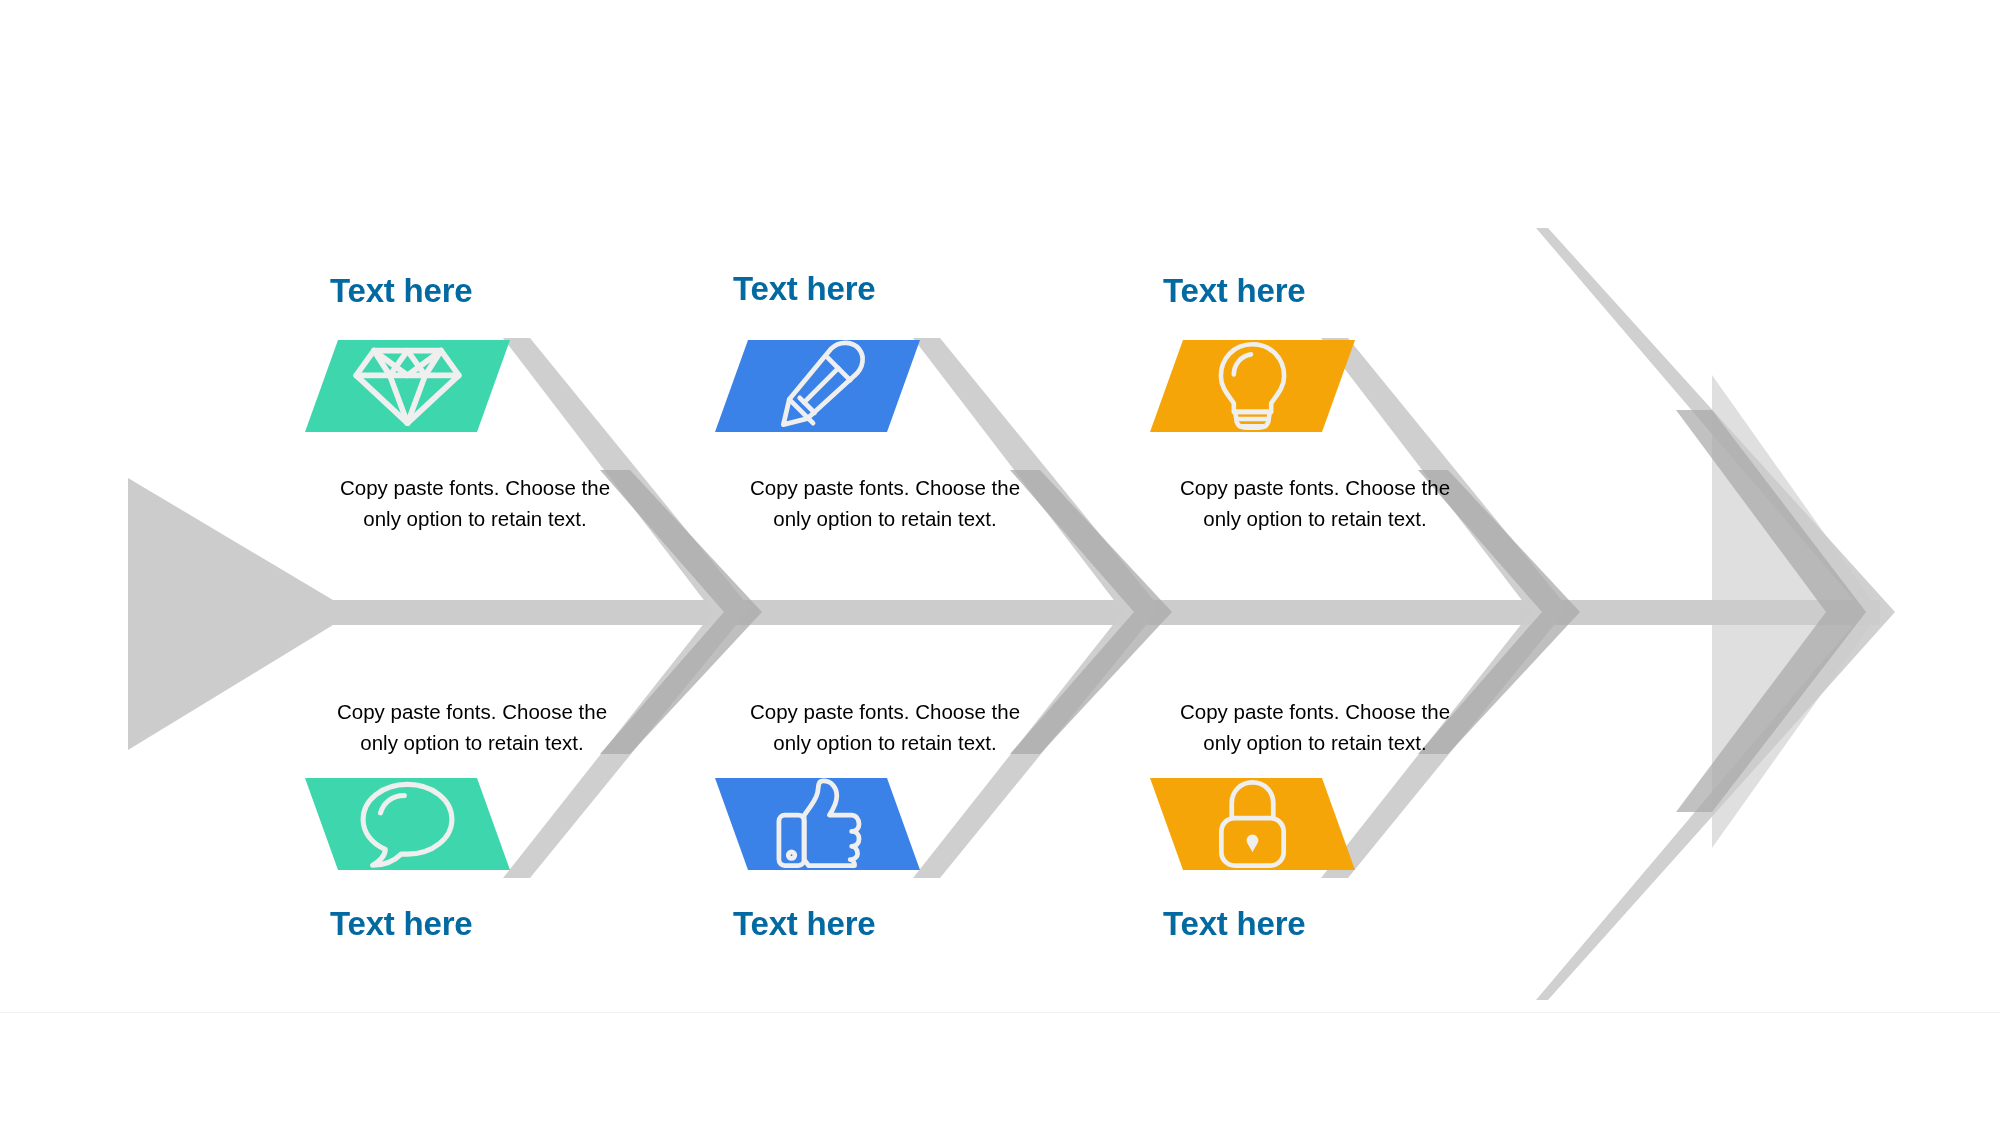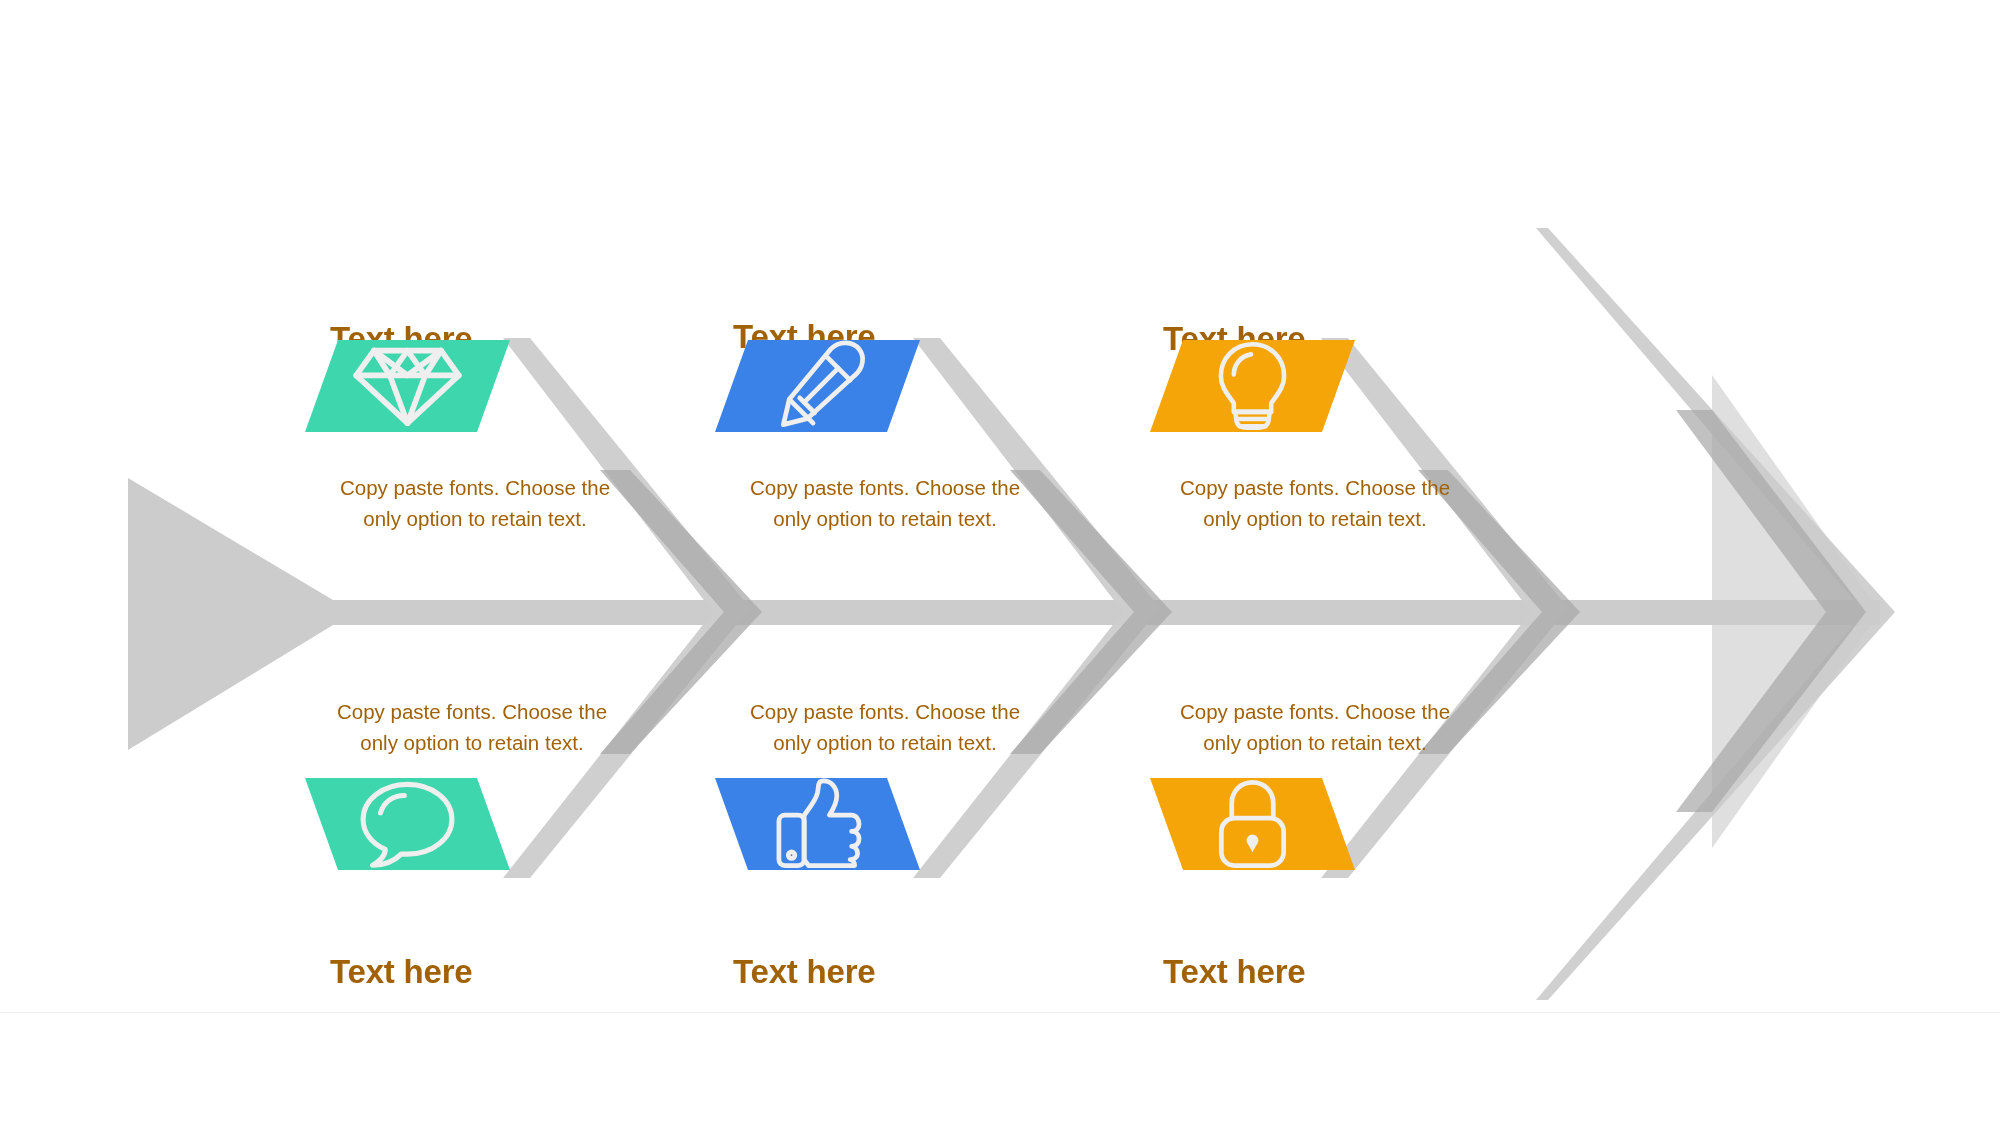--- a/index.html
+++ b/index.html
@@ -25,30 +25,29 @@
     top: 0;
     width: 2000px;
     height: 1125px;
   }
 
   
   .heading {
     position: absolute;
     font-size: 33px;
     font-weight: bold;
-    color: #a16207;
+    color: #0369a1;
     letter-spacing: -0.2px;
     white-space: nowrap;
-    margin-top: 48px;
   }
   .body-copy {
     position: absolute;
     font-size: 20.5px;
     line-height: 31px;
-    color: #a16207;
+    color: #000000;
     text-align: center;
     width: 290px;
   }
 
   
   .tile {
     position: absolute;
     width: 205px;
     height: 92px;
   }

